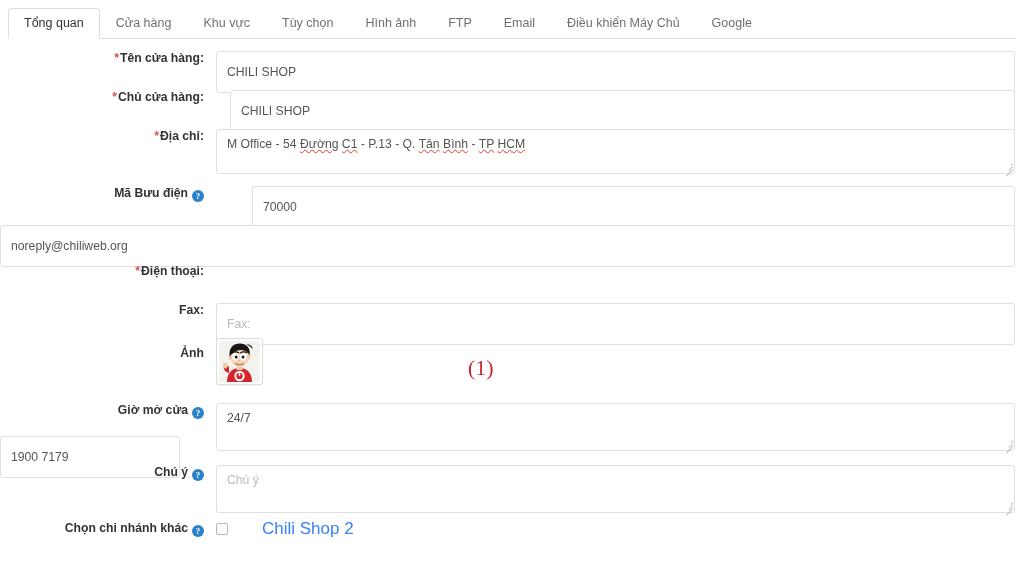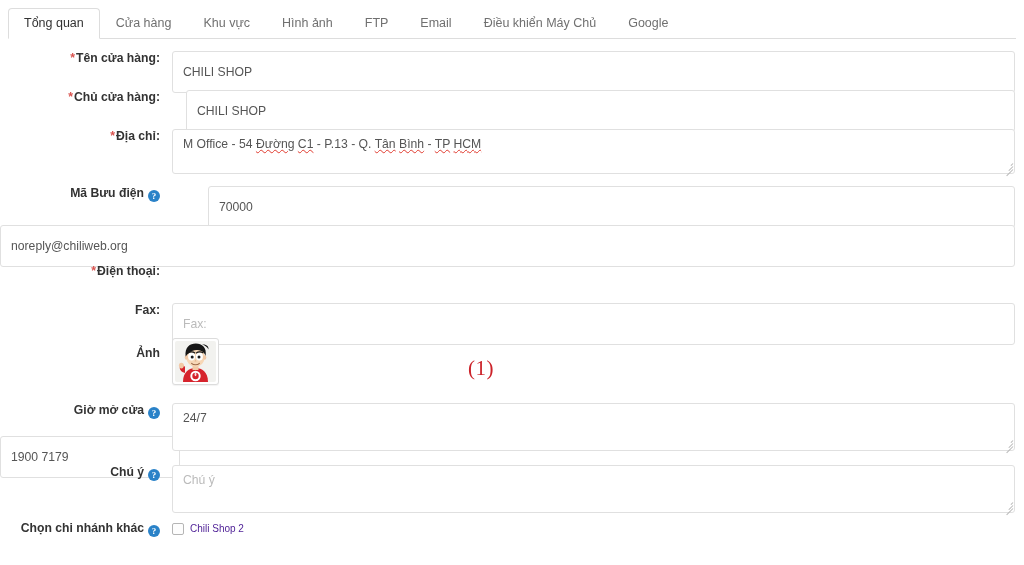--- a/index.html
+++ b/index.html
@@ -62,20 +62,21 @@
   .label-col {
     width: 172px;
     flex: 0 0 172px;
     text-align: right;
     padding-right: 12px;
     font-size: 12.2px;
     font-weight: bold;
     color: #333333;
     line-height: 15px;
     white-space: nowrap;
+    margin-left: 44px;
   }
   .star {
     color: #d9534f;
     font-weight: bold;
     margin-right: 1px;
   }
   .help-icon {
     display: inline-block;
     vertical-align: -2px;
     margin-left: 4px;
@@ -193,35 +194,37 @@
   .cbox {
     width: 12px; height: 12px;
     border: 1px solid #b5b5b5;
     border-radius: 2px;
     background: #fdfdfd;
     margin-right: 6px;
     flex: 0 0 12px;
     cursor: pointer;
   }
   .cblabel {
-    font-size: 10px;
-    color: #4c1d95;
+    font-size: 17px;
+    color: #3b82f6;
     line-height: 15px;
     cursor: pointer;
+    margin-left: 28px;
   }
 </style>
 </head>
 <body>
 
 <div id="app">
 
   <div class="tabstrip">
     <div class="tab active"><span>Tổng quan</span></div>
     <div class="tab"><span>Cửa hàng</span></div>
     <div class="tab"><span>Khu vực</span></div>
+    <div class="tab"><span>Tùy chọn</span></div>
     <div class="tab"><span>Hình ảnh</span></div>
     <div class="tab"><span>FTP</span></div>
     <div class="tab"><span>Email</span></div>
     <div class="tab"><span>Điều khiển Máy Chủ</span></div>
     <div class="tab"><span>Google</span></div>
   </div>
 
   <div class="form">
 
     <div class="row" style="height:39px;padding-top:12px;">

